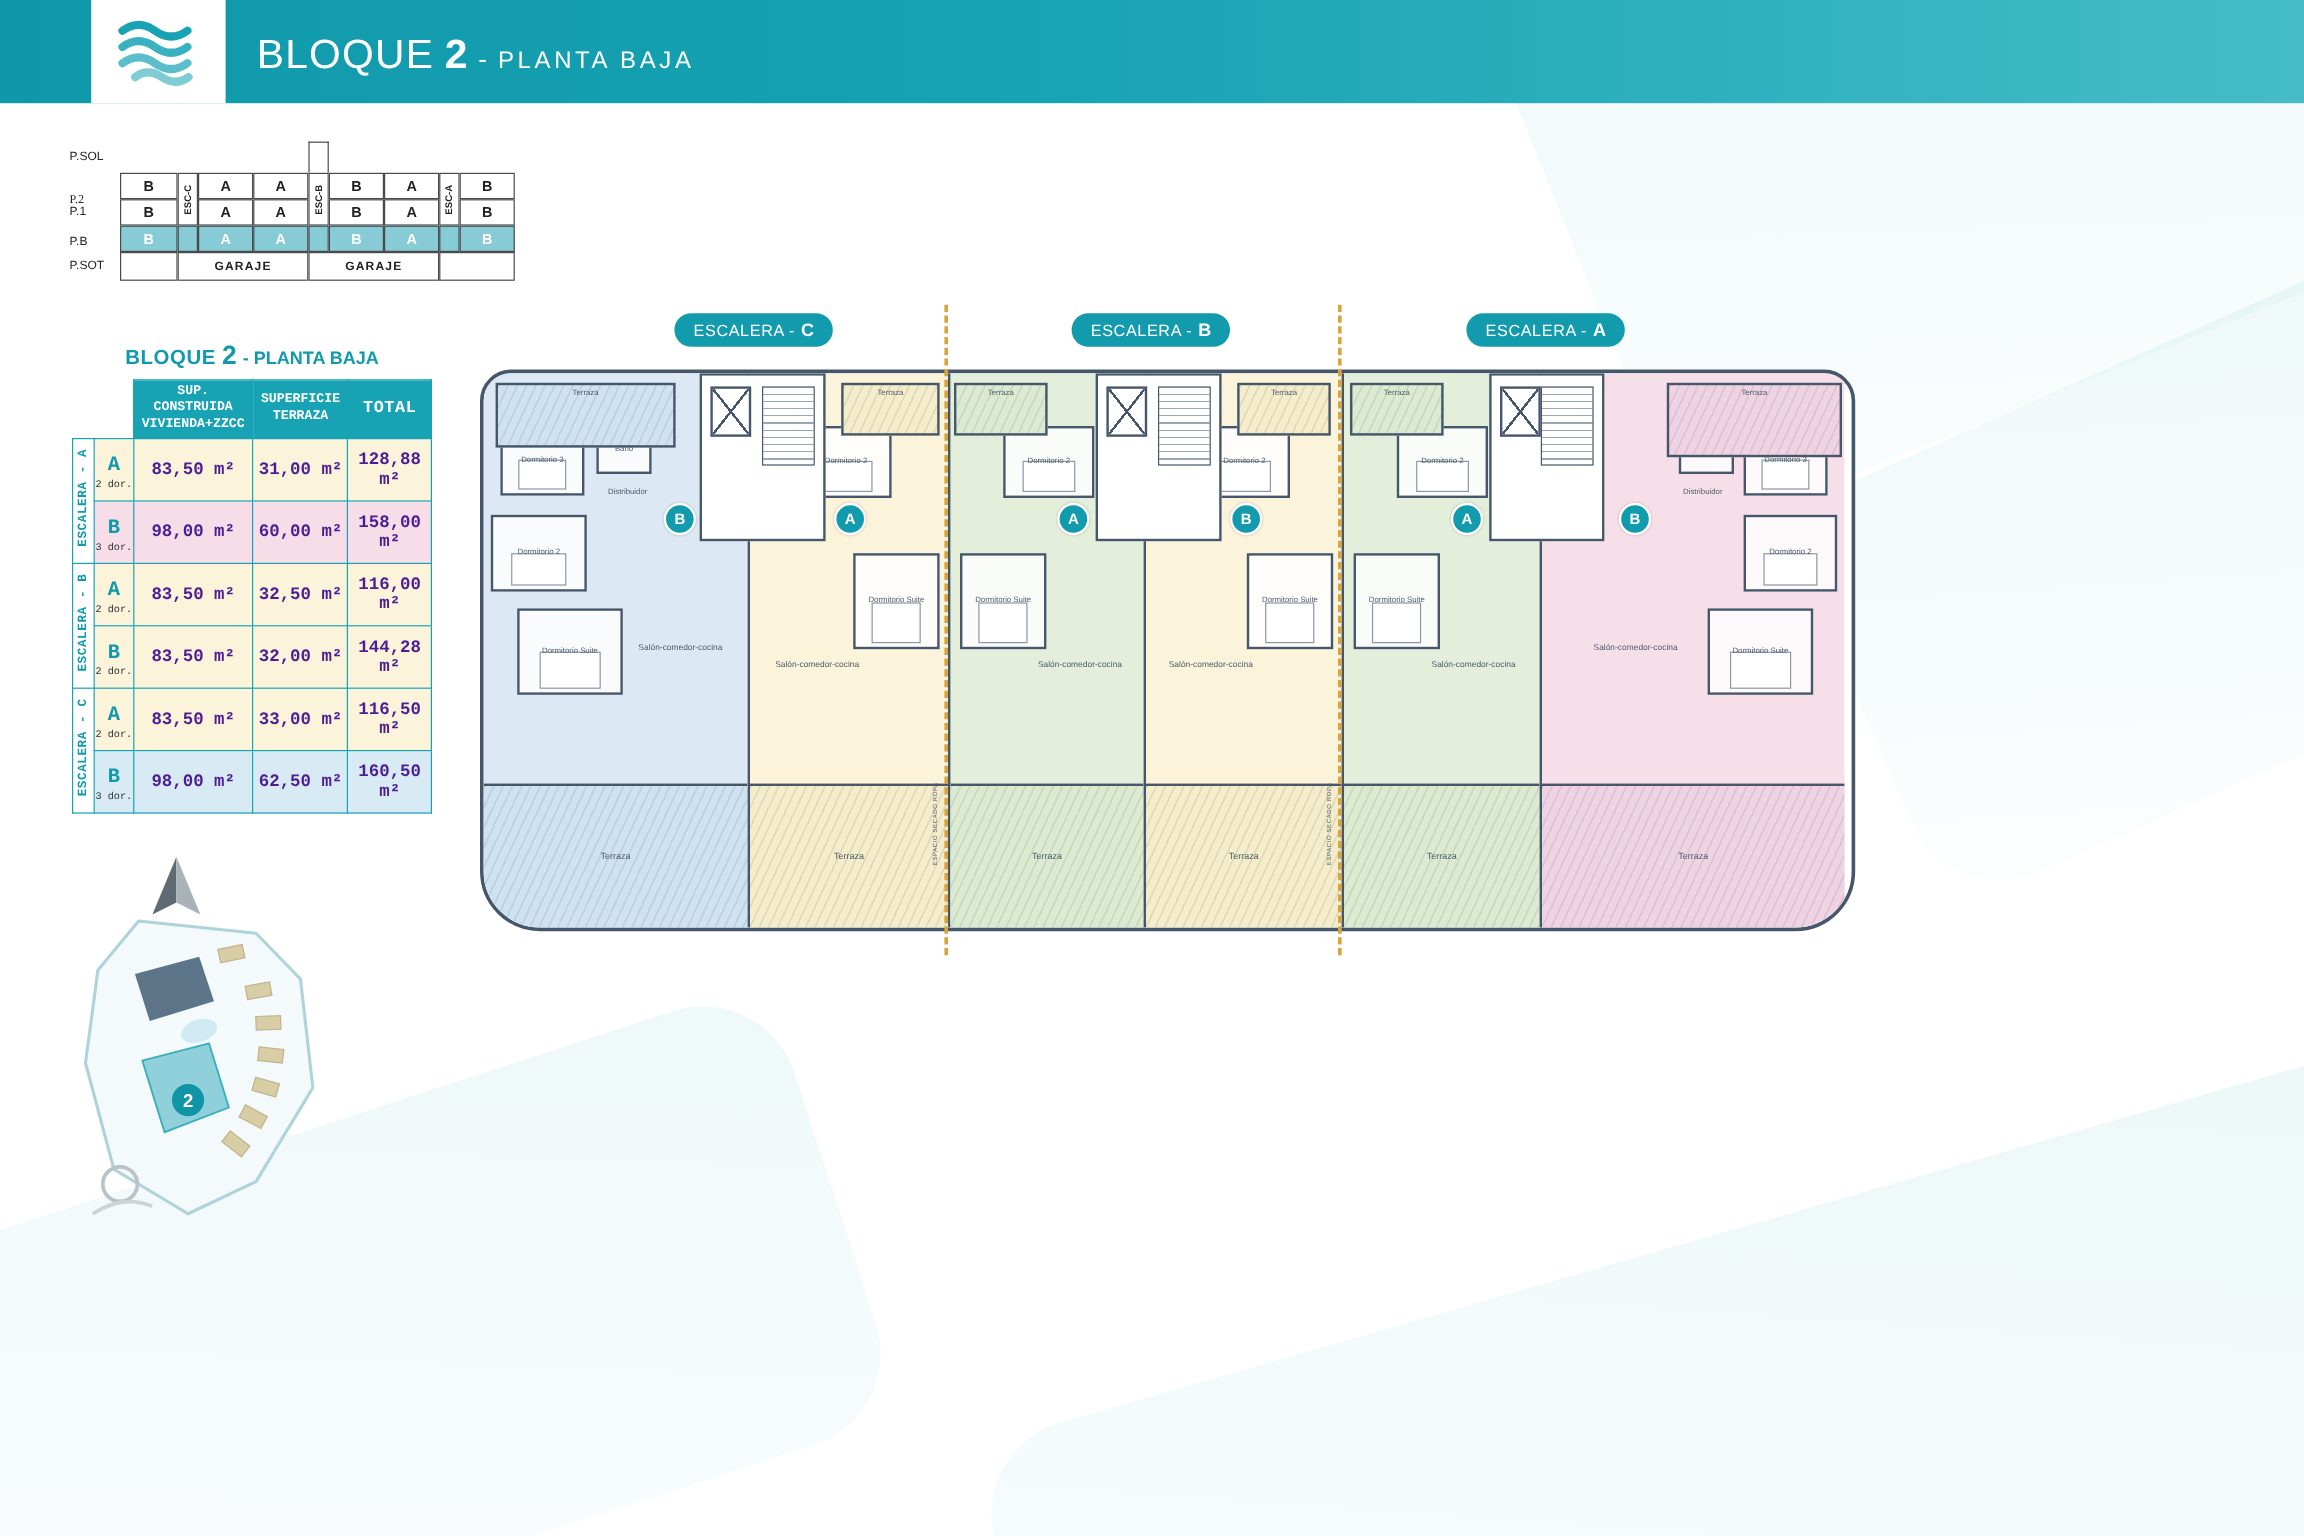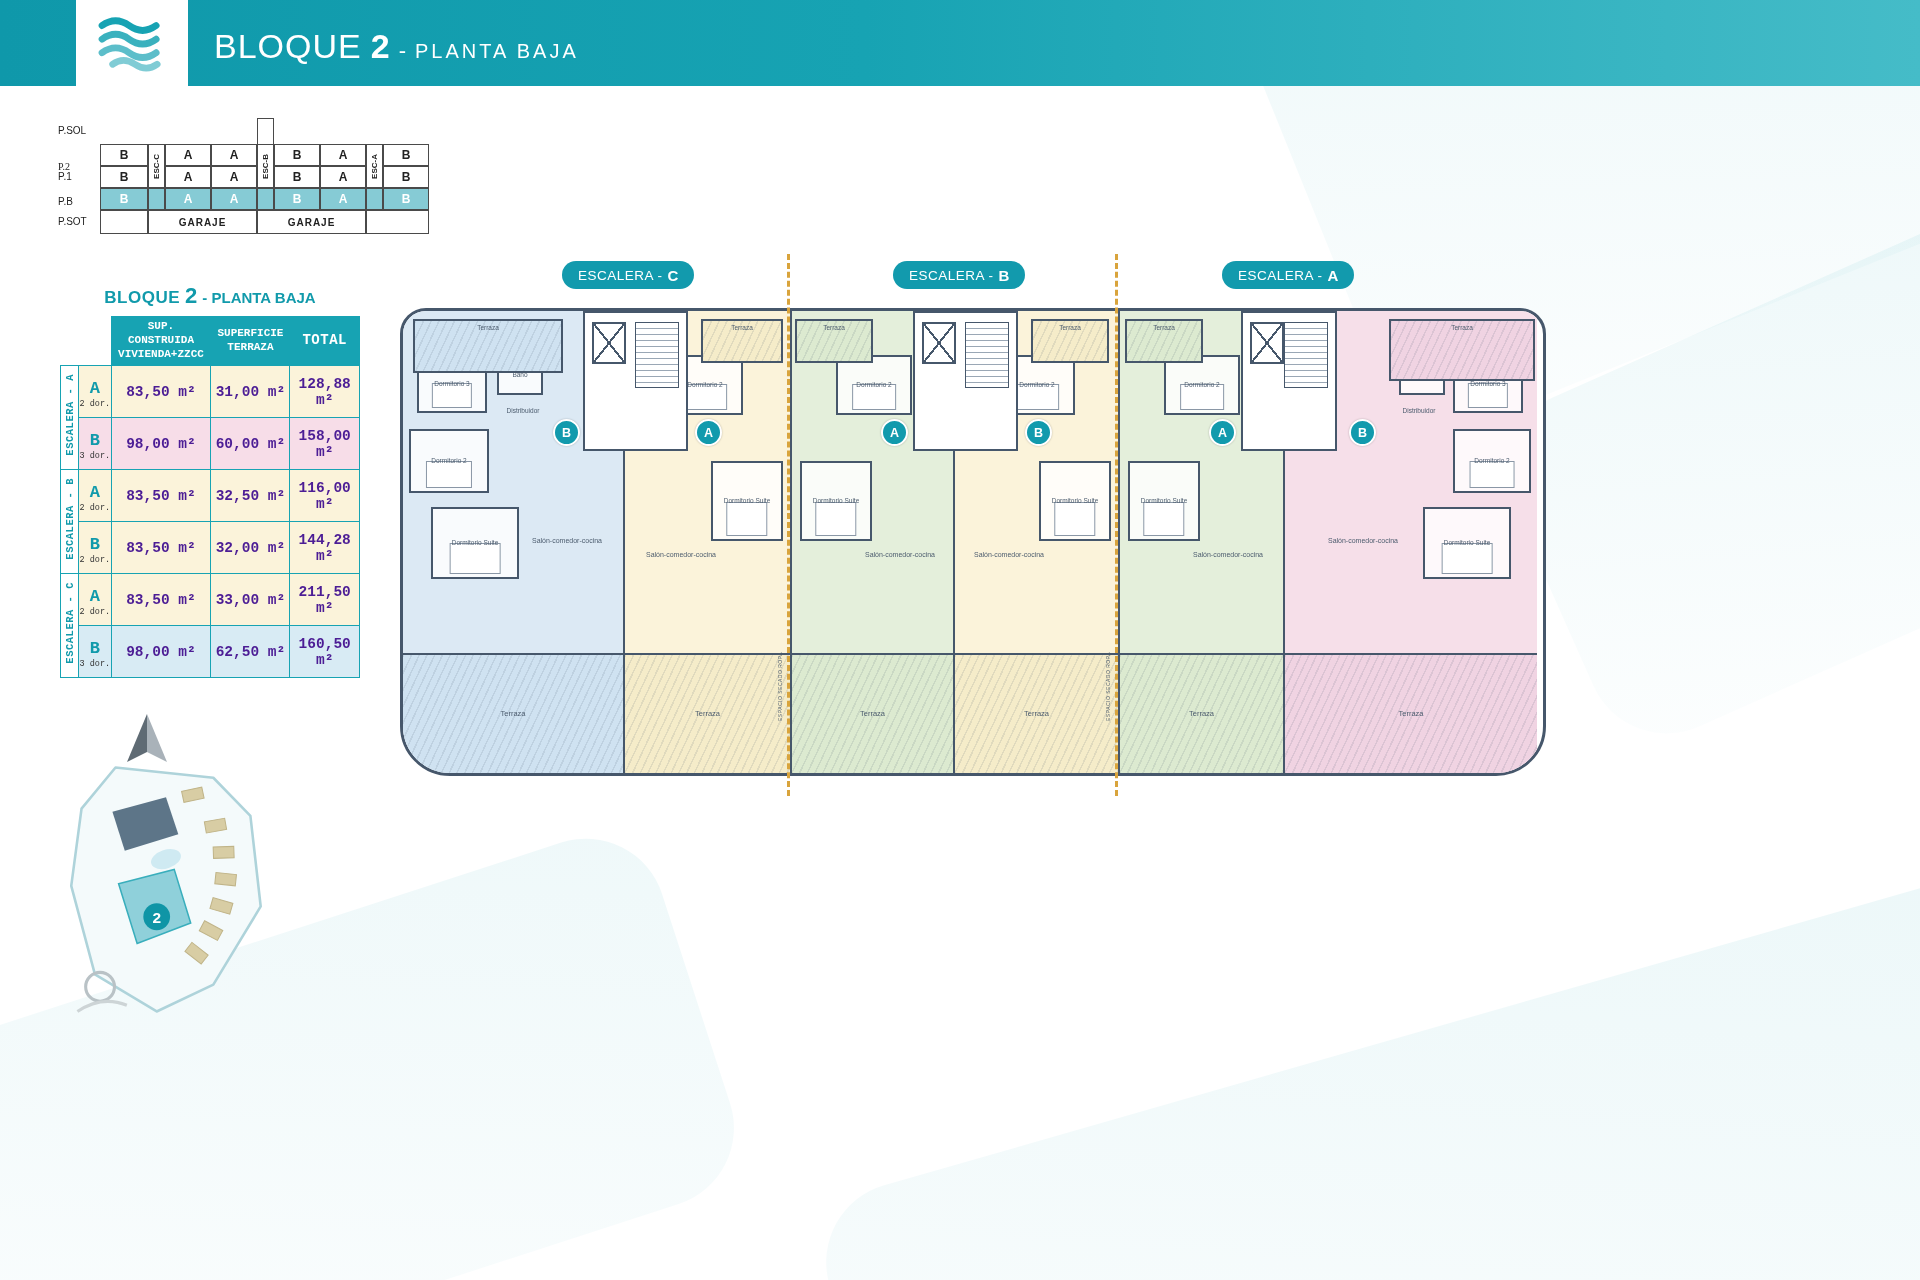--- a/index.html
+++ b/index.html
@@ -246,21 +246,21 @@
       </tr>
 
       <tr>
         <td class="esc-cell" rowspan="2"><span class="vtext2">ESCALERA - C</span></td>
         <td class="typ bg-cream">
               <div class="big">A</div>
               <div class="dor">2 dor.</div>
             </td>
         <td class="val c1 bg-cream">83,50 m²</td>
         <td class="val c2 bg-cream">33,00 m²</td>
-        <td class="val c3 bg-cream">211,50 m²</td>
+        <td class="val c3 bg-cream">116,50 m²</td>
       </tr>
       <tr>
         <td class="typ bg-blue">
               <div class="big">B</div>
               <div class="dor">3 dor.</div>
             </td>
         <td class="val c1 bg-blue">98,00 m²</td>
         <td class="val c2 bg-blue">62,50 m²</td>
         <td class="val c3 bg-blue">160,50 m²</td>
       </tr>

